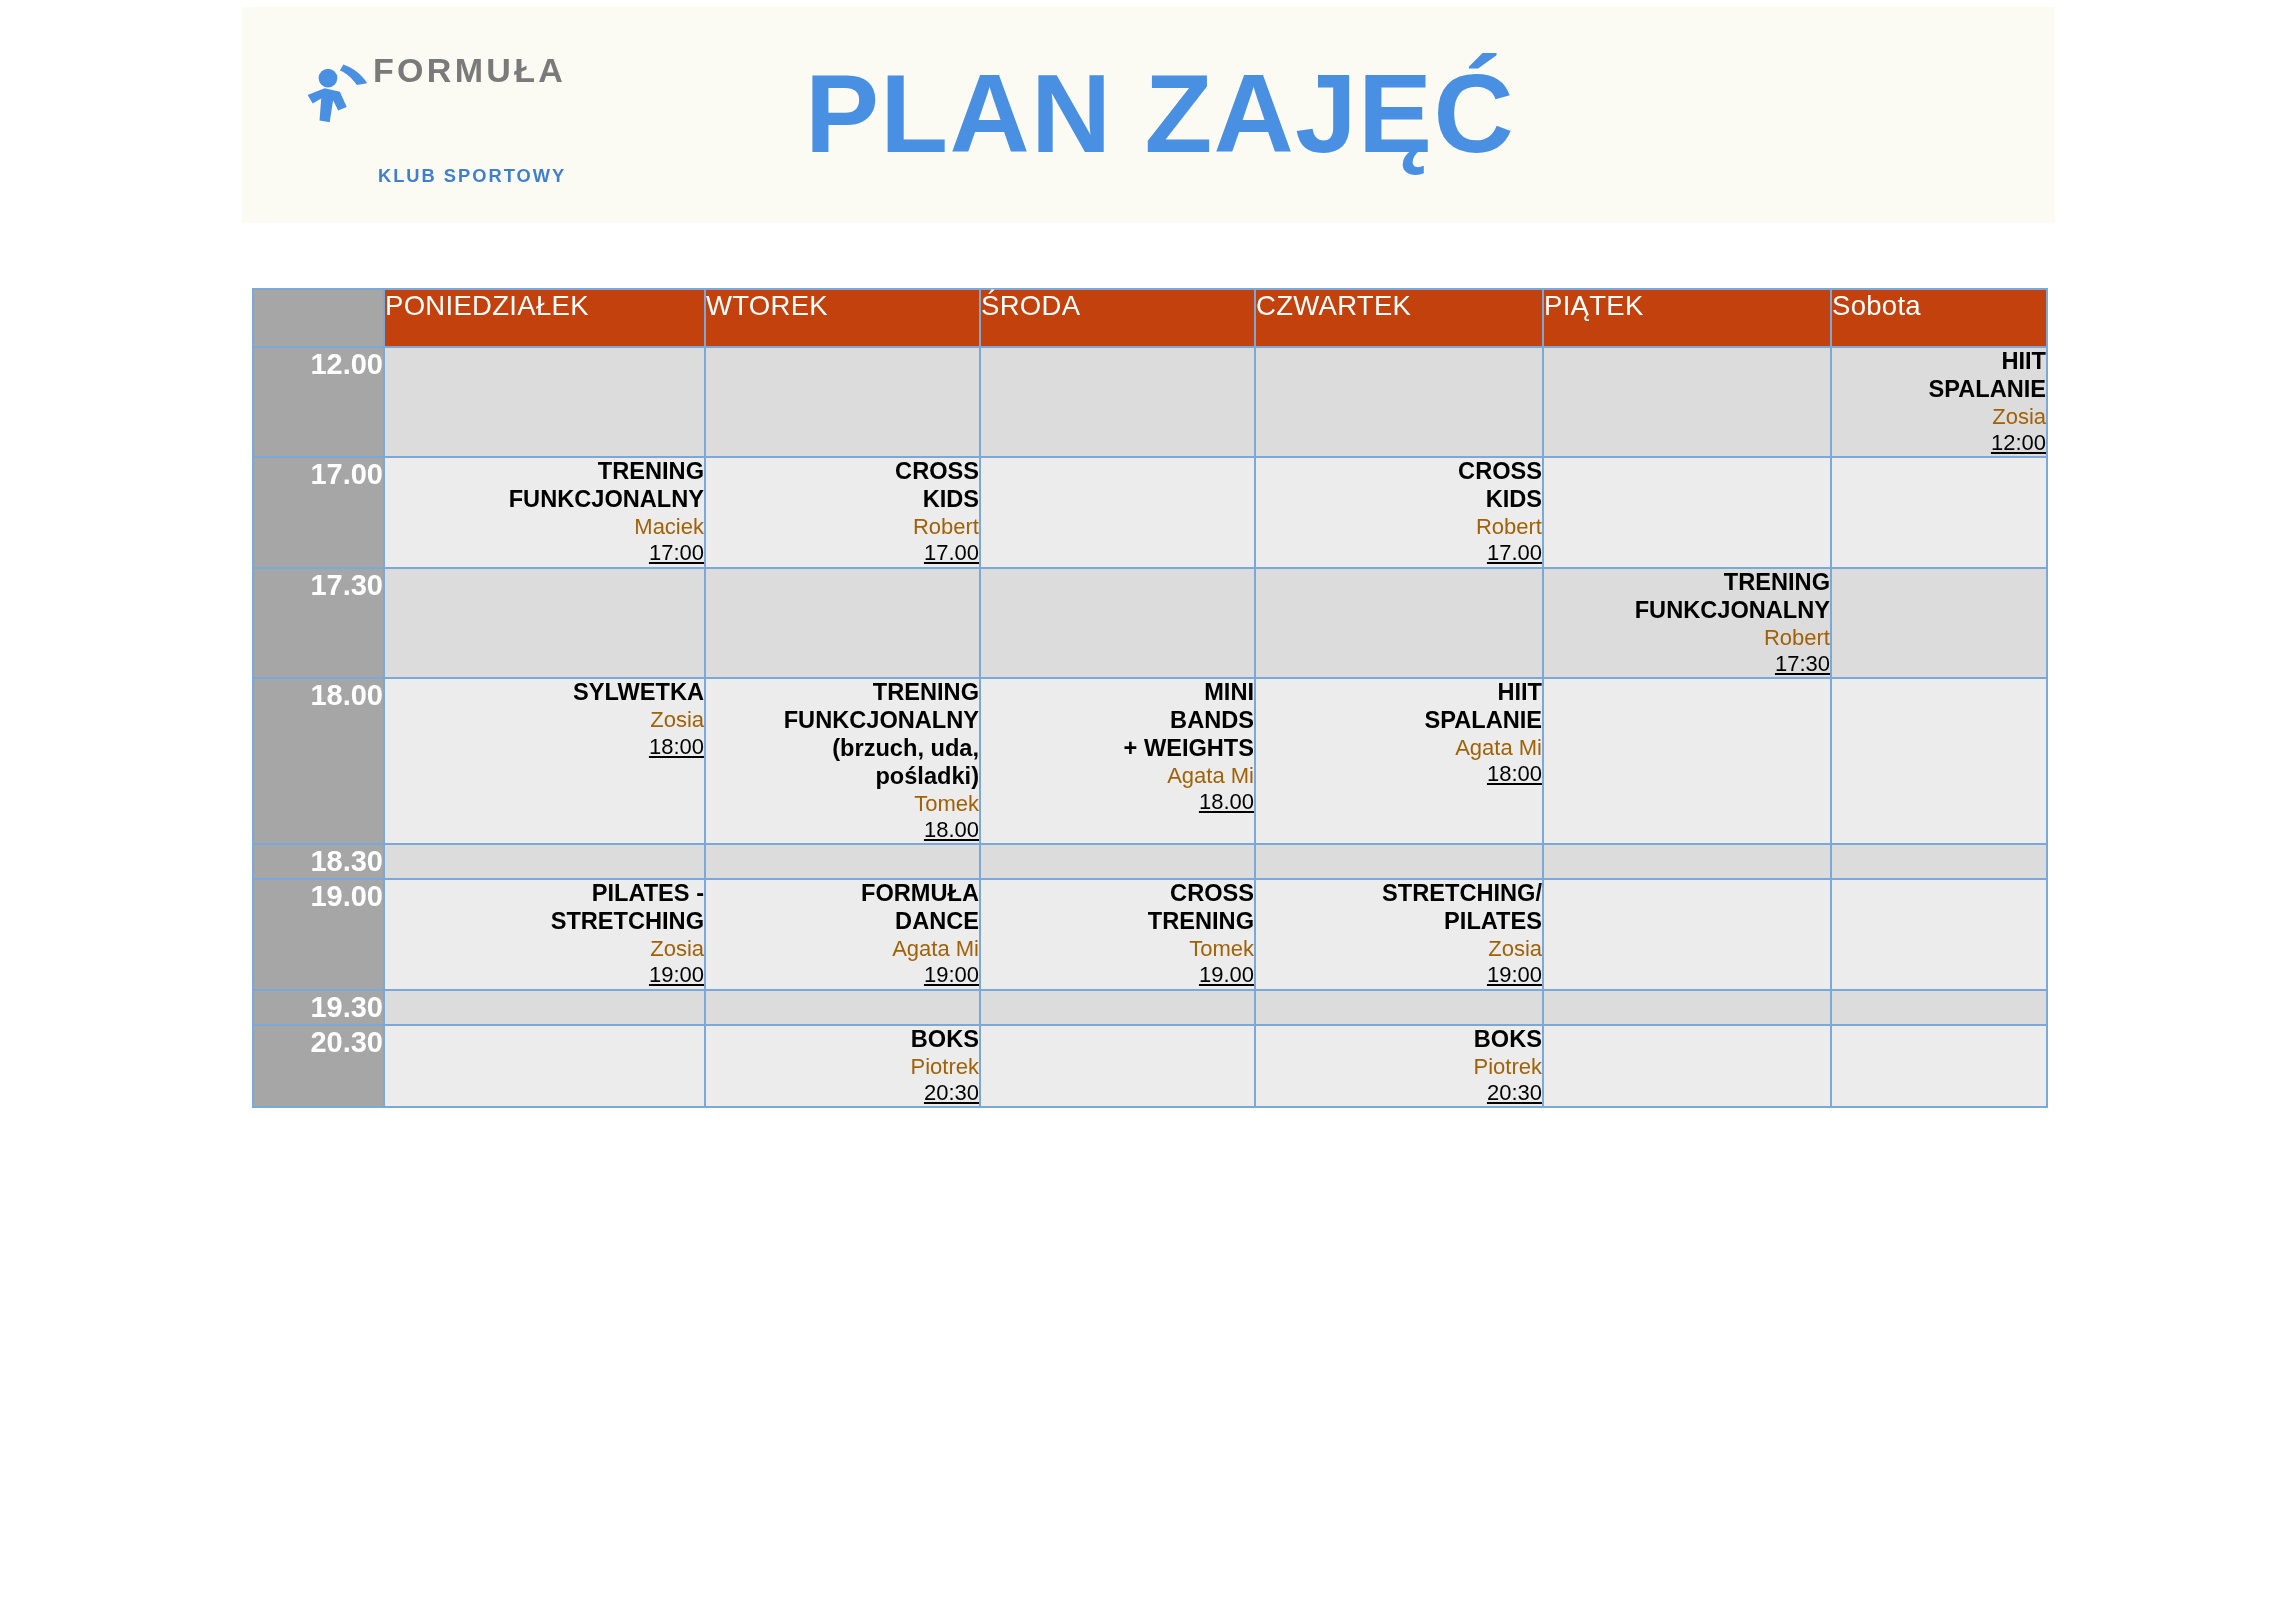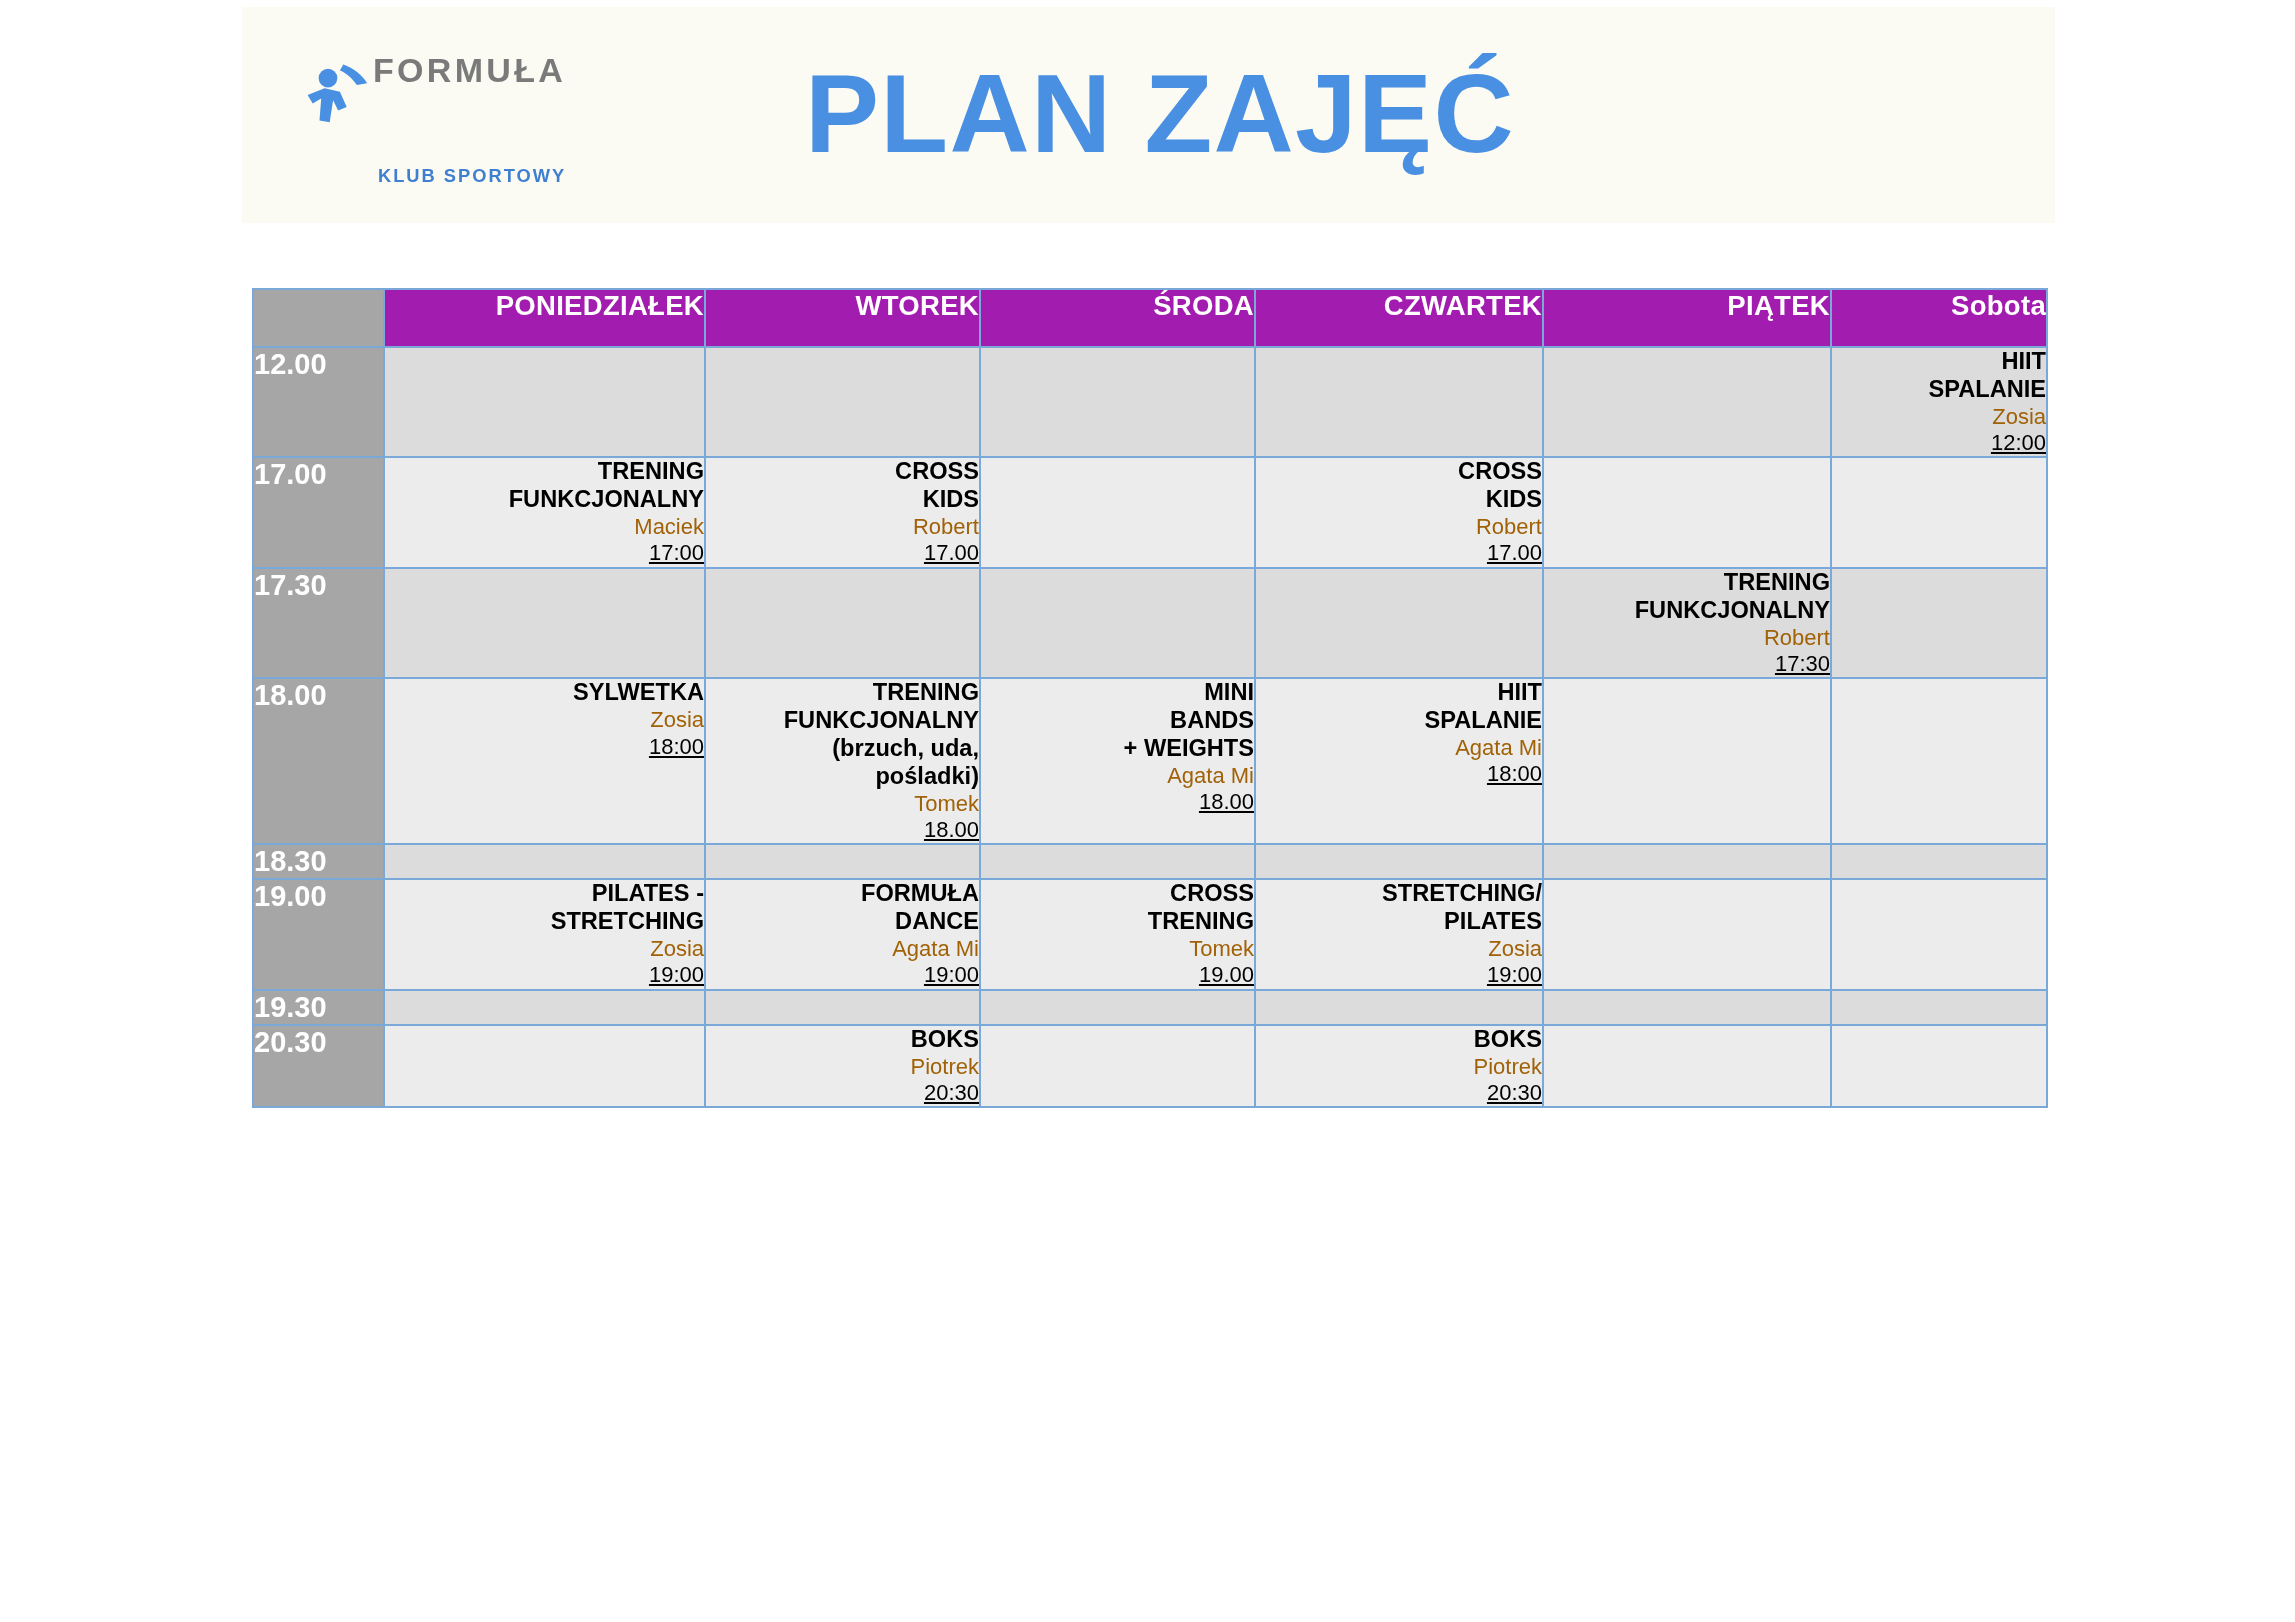--- a/index.html
+++ b/index.html
@@ -93,39 +93,39 @@
     table-layout: fixed;
     width: 1793px;
     border: 2px solid #7aa8d8;
   }
   table.schedule td, table.schedule th {
     border: 2px solid #7aa8d8;
     vertical-align: top;
     padding: 0;
   }
   th.day-head {
-    background: #a21caf;
+    background: #c2410c;
     color: #ffffff;
     font-size: 27.5px;
-    font-weight: bold;
+    font-weight: normal;
     height: 56px;
-    text-align: right;
+    text-align: left;
     vertical-align: middle;
     letter-spacing: 0.3px;
   }
   th.corner {
     background: #a6a6a6;
     width: 131px;
   }
   td.time-cell {
     background: #a6a6a6;
     color: #ffffff;
     font-size: 29px;
     font-weight: bold;
-    text-align: left;
+    text-align: right;
     vertical-align: top;
     padding-top: 9.2px;
     width: 131px;
   }
   td.slot {
     background: #ececec;
     text-align: right;
     padding: 7.9px 5.2px 9.2px 5.2px;
   }
   td.slot.shaded { background: #dcdcdc; }

